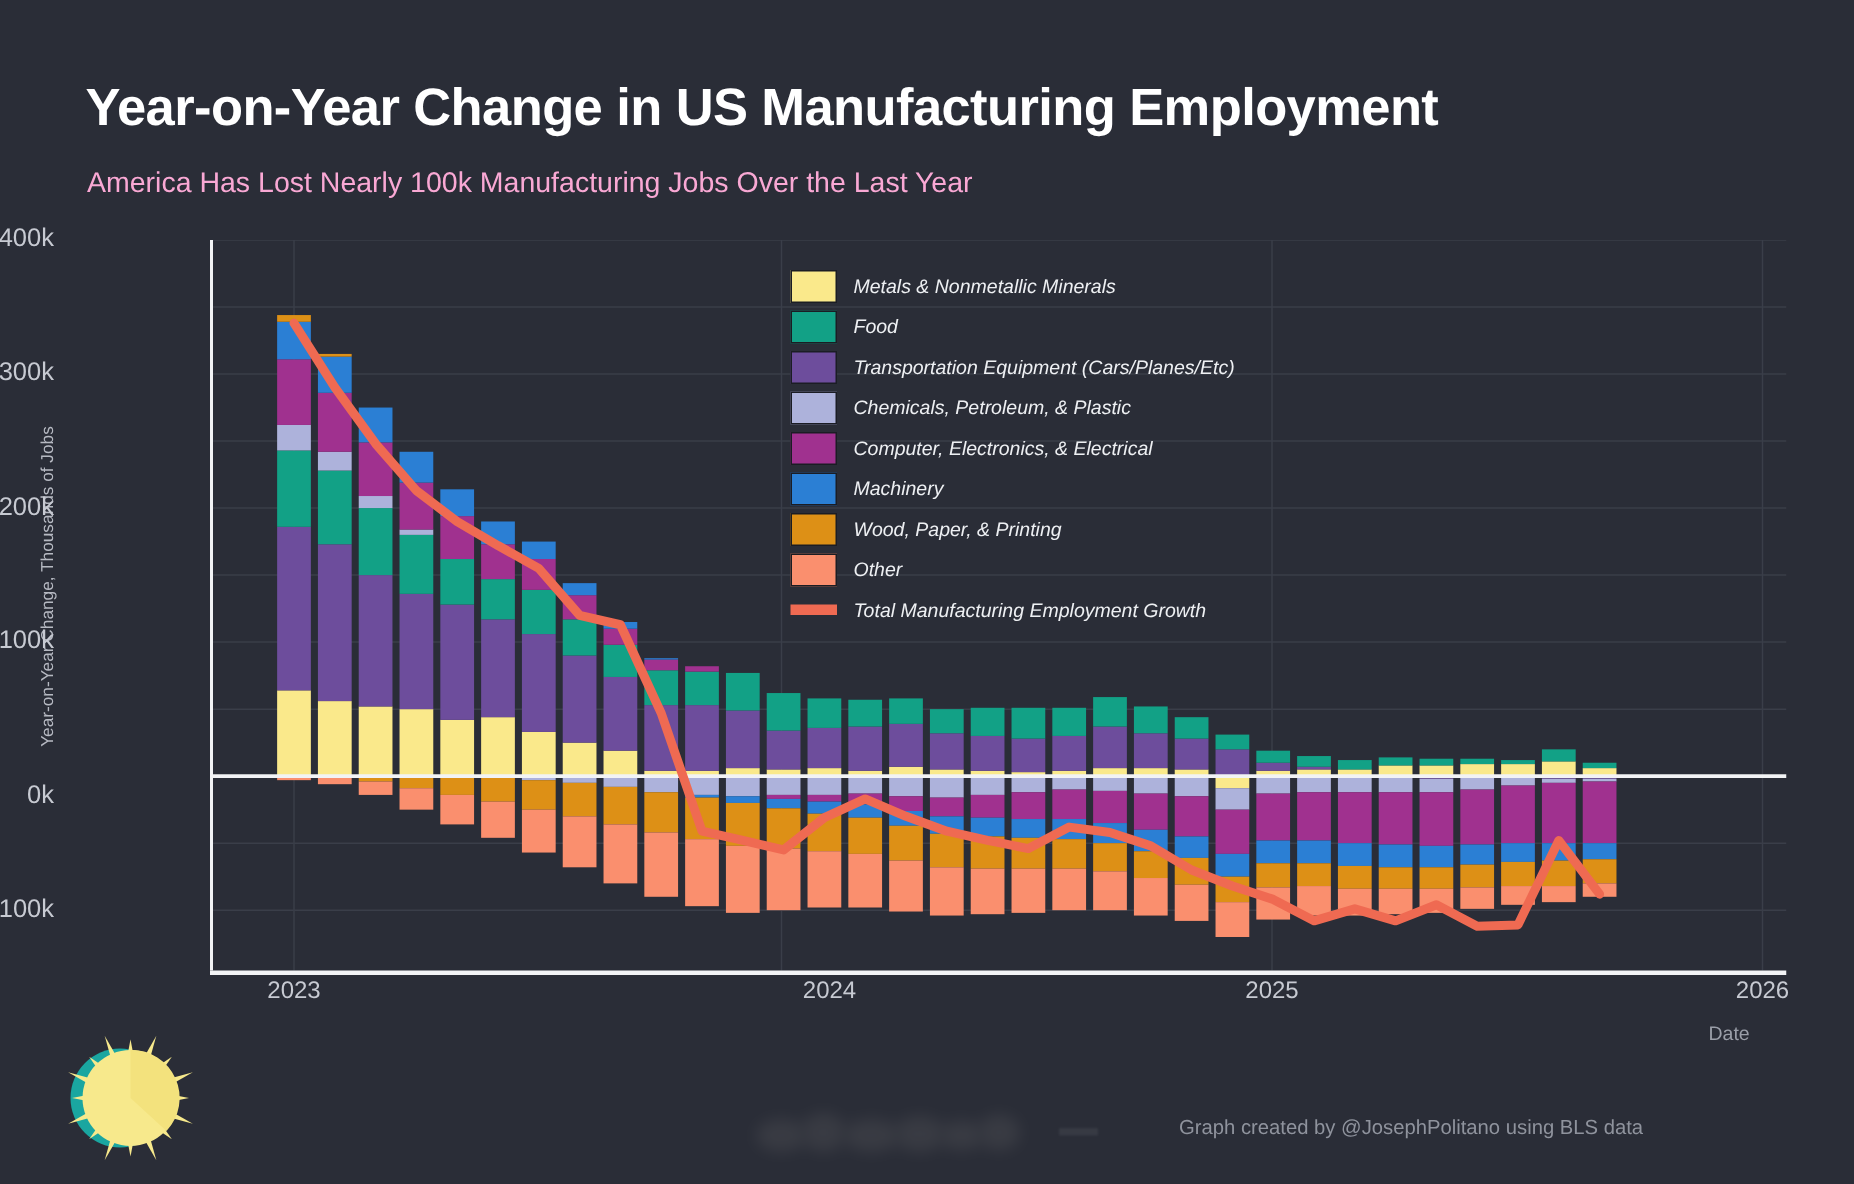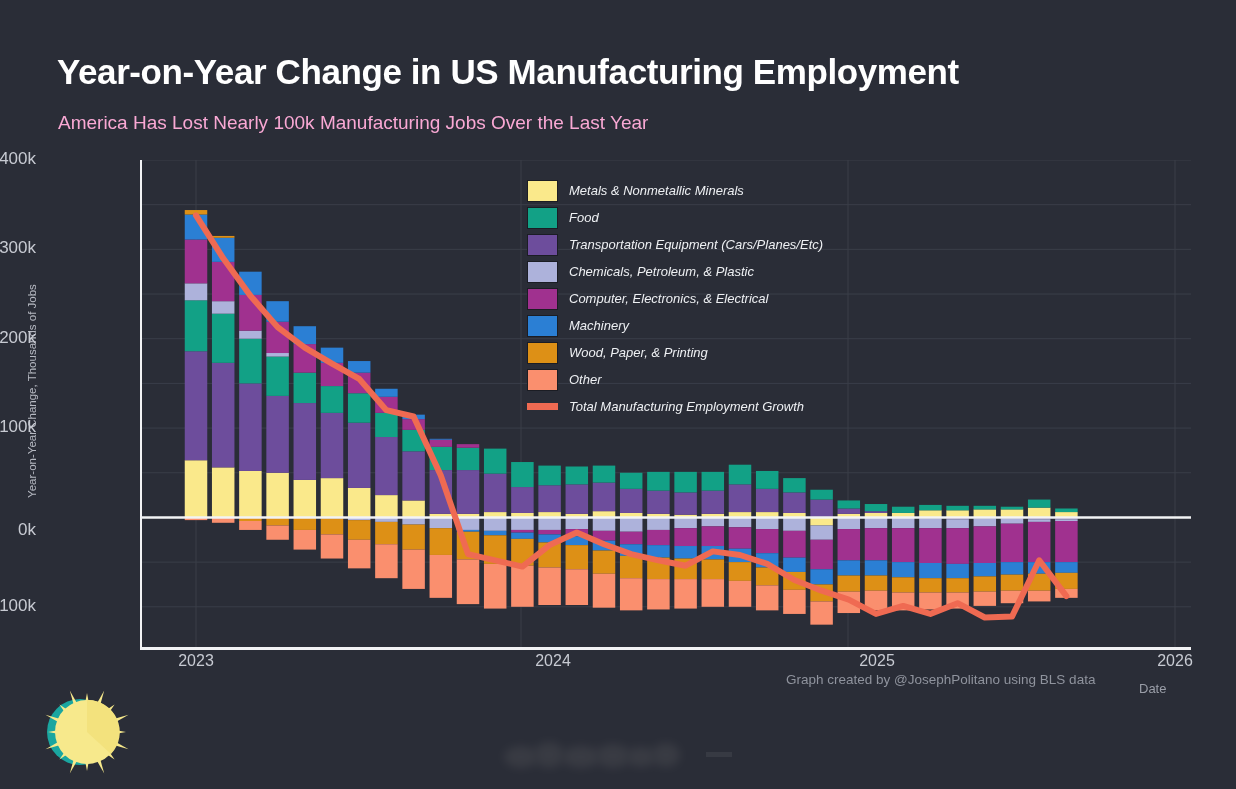--- a/index.html
+++ b/index.html
@@ -25,21 +25,21 @@
     position: absolute; left: -133px; top: 385px;
     width: 330px; text-align: center;
     transform: rotate(-90deg);
     font-size: 11.5px; color: #b6b9c2; white-space: nowrap;
   }
   #xlabel {
     position: absolute; left: 1139px; top: 681px;
     font-size: 13px; color: #9a9ea8;
   }
   #credit {
-    position: absolute; left: 786px; top: 672px;
+    position: absolute; left: 786px; top: 744px;
     font-size: 13.5px; color: #8f939d; white-space: nowrap;
   }
 
   
   #plot {
     position: absolute; left: 140px; top: 160px;
     width: 1051px; height: 487px;
   }
   #plot svg { display: block; }
 
@@ -99,21 +99,21 @@
       <div class="ytick" style="top: 149px;">400k</div>
       <div class="ytick" style="top: 238.358px;">300k</div>
       <div class="ytick" style="top: 327.716px;">200k</div>
       <div class="ytick" style="top: 417.073px;">100k</div>
       <div class="ytick" style="top: 485px; margin-top: 35px;">0k</div>
       <div class="ytick" style="top: 595.789px;">-100k</div>
     </div>
   <div id="xtick-layer">
       <div class="xtick" style="left: 196px;">2023</div>
       <div class="xtick" style="left: 521px; margin-left: 32px;">2024</div>
-      <div class="xtick" style="left: 877px;">2025</div>
+      <div class="xtick" style="left: 848px;">2025</div>
       <div class="xtick" style="left: 1175px;">2026</div>
     </div>
 
   <div id="plot">
       <svg width="1051" height="497" viewBox="0 0 1051 497">
         <g>
           <line x1="0" y1="0" x2="1051" y2="0" stroke="#3a3e49" stroke-width="1"></line>
           <line x1="0" y1="44.67889908256881" x2="1051" y2="44.67889908256881" stroke="#3a3e49" stroke-width="1"></line>
           <line x1="0" y1="89.35779816513762" x2="1051" y2="89.35779816513762" stroke="#3a3e49" stroke-width="1"></line>
           <line x1="0" y1="134.03669724770643" x2="1051" y2="134.03669724770643" stroke="#3a3e49" stroke-width="1"></line>

